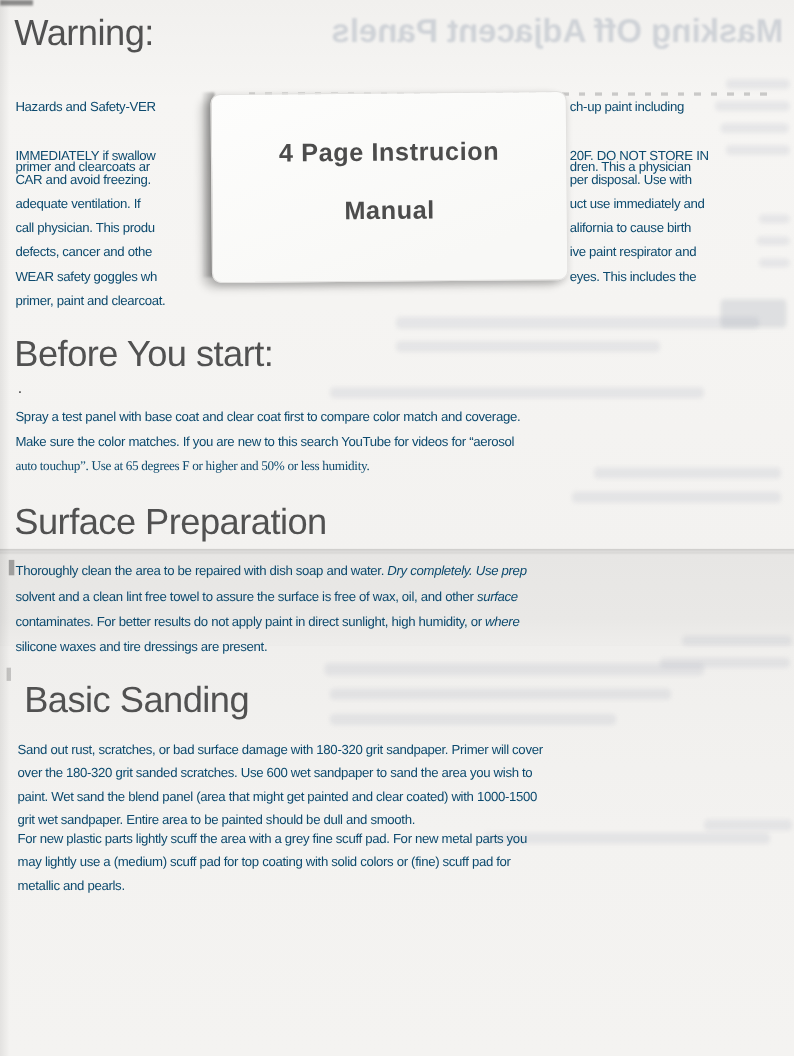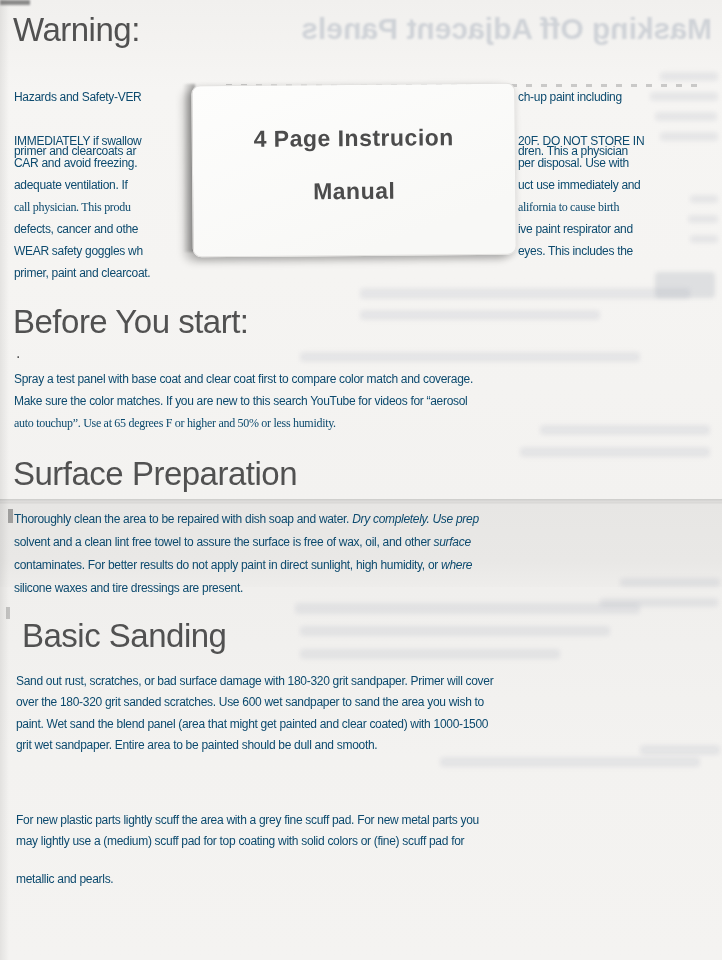--- a/index.html
+++ b/index.html
@@ -95,21 +95,21 @@
   <div class="tick" style="left:6px;top:607px;width:4px;height:12px;opacity:0.6;"></div>
 
   <div class="h1" style="left:13px;top:12px;">Warning:</div>
 
   <div class="bodytext" style="left:14px;top:86px;width:700px;height:220px;line-height:22px;">
     <div class="tline" style="top:0;"><span>Hazards and Safety-VER</span><span class="frag-right">ch-up paint including</span></div>
     <div class="tline" style="top:22px;margin-top:32px;"><span>primer and clearcoats ar</span><span class="frag-right">dren. This a physician</span></div>
     <div class="tline" style="top:44px;"><span>IMMEDIATELY if swallow</span><span class="frag-right">20F. DO NOT STORE IN</span></div>
     <div class="tline" style="top:66px;"><span>CAR and avoid freezing.</span><span class="frag-right">per disposal. Use with</span></div>
     <div class="tline" style="top:88px;"><span>adequate ventilation. If</span><span class="frag-right">uct use immediately and</span></div>
-    <div class="tline" style="top:110px;font-family:Liberation Serif, serif;"><span>call physician. This produ</span><span class="frag-right">alifornia to cause birth</span></div>
+    <div class="tline" style="top:110px;"><span>call physician. This produ</span><span class="frag-right">alifornia to cause birth</span></div>
     <div class="tline" style="top:132px;"><span>defects, cancer and othe</span><span class="frag-right">ive paint respirator and</span></div>
     <div class="tline" style="top:154px;"><span>WEAR safety goggles wh</span><span class="frag-right">eyes. This includes the</span></div>
     <div class="tline" style="top:176px;"><span>primer, paint and clearcoat.</span></div>
   </div>
 
   <div class="dashes"></div>
   <div class="dashes2"></div>
 
   <div class="label-fold"></div>
   <div class="label">
@@ -137,19 +137,19 @@
 
   <div class="h1" style="left:22px;top:618px;">Basic Sanding</div>
 
   <div class="bodytext" style="left:16px;top:671px;width:700px;height:90px;line-height:21.5px;">
     <div class="tline" style="top:0;">Sand out rust, scratches, or bad surface damage with 180-320 grit sandpaper. Primer will cover</div>
     <div class="tline" style="top:21px;">over the 180-320 grit sanded scratches. Use 600 wet sandpaper to sand the area you wish to</div>
     <div class="tline" style="top:43px;">paint. Wet sand the blend panel (area that might get painted and clear coated) with 1000-1500</div>
     <div class="tline" style="top:64px;">grit wet sandpaper. Entire area to be painted should be dull and smooth.</div>
   </div>
 
-  <div class="bodytext" style="left:16px;top:810px;width:700px;height:70px;line-height:21.5px;text-align:right;">
+  <div class="bodytext" style="left:16px;top:752px;width:700px;height:70px;line-height:21.5px;text-align:right;">
     <div class="tline" style="top:0;">For new plastic parts lightly scuff the area with a grey fine scuff pad. For new metal parts you</div>
     <div class="tline" style="top:21px;">may lightly use a (medium) scuff pad for top coating with solid colors or (fine) scuff pad for</div>
-    <div class="tline" style="top:43px;margin-top:16px;">metallic and pearls.</div>
+    <div class="tline" style="top:43px;">metallic and pearls.</div>
   </div>
 
 </div>
 
 </body></html>

